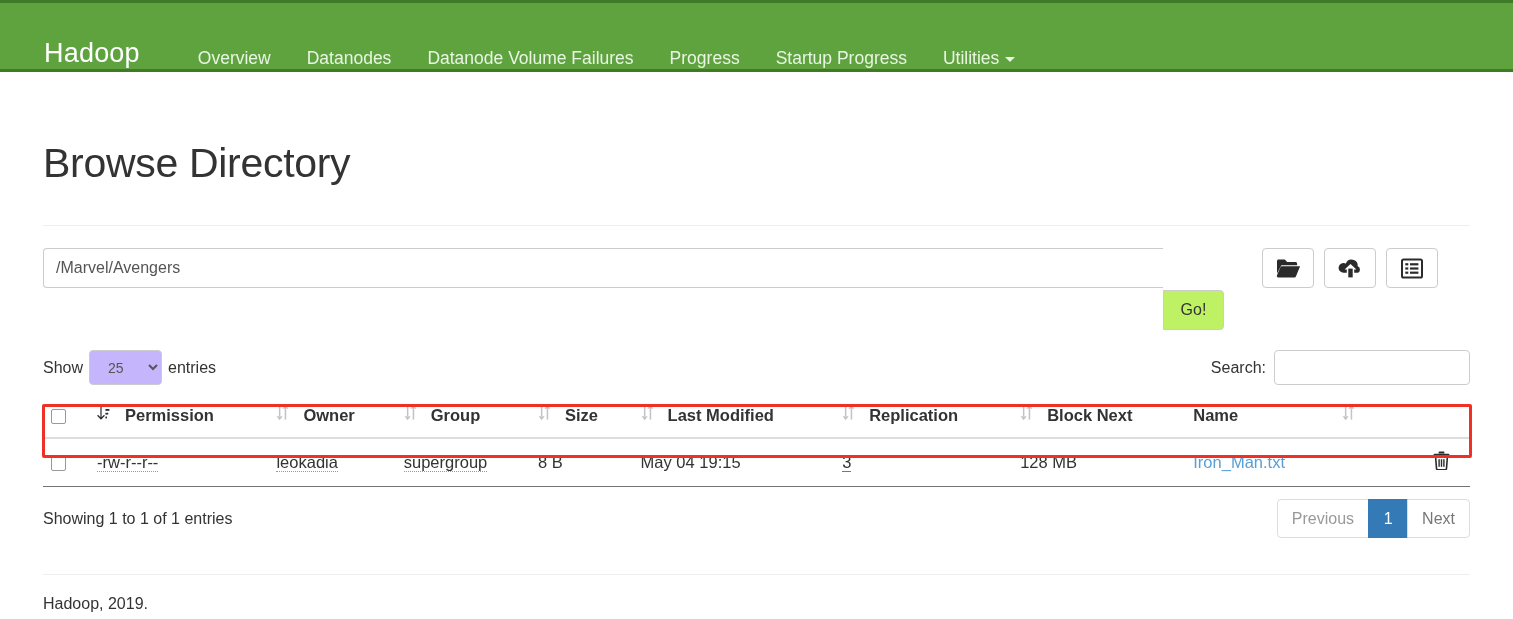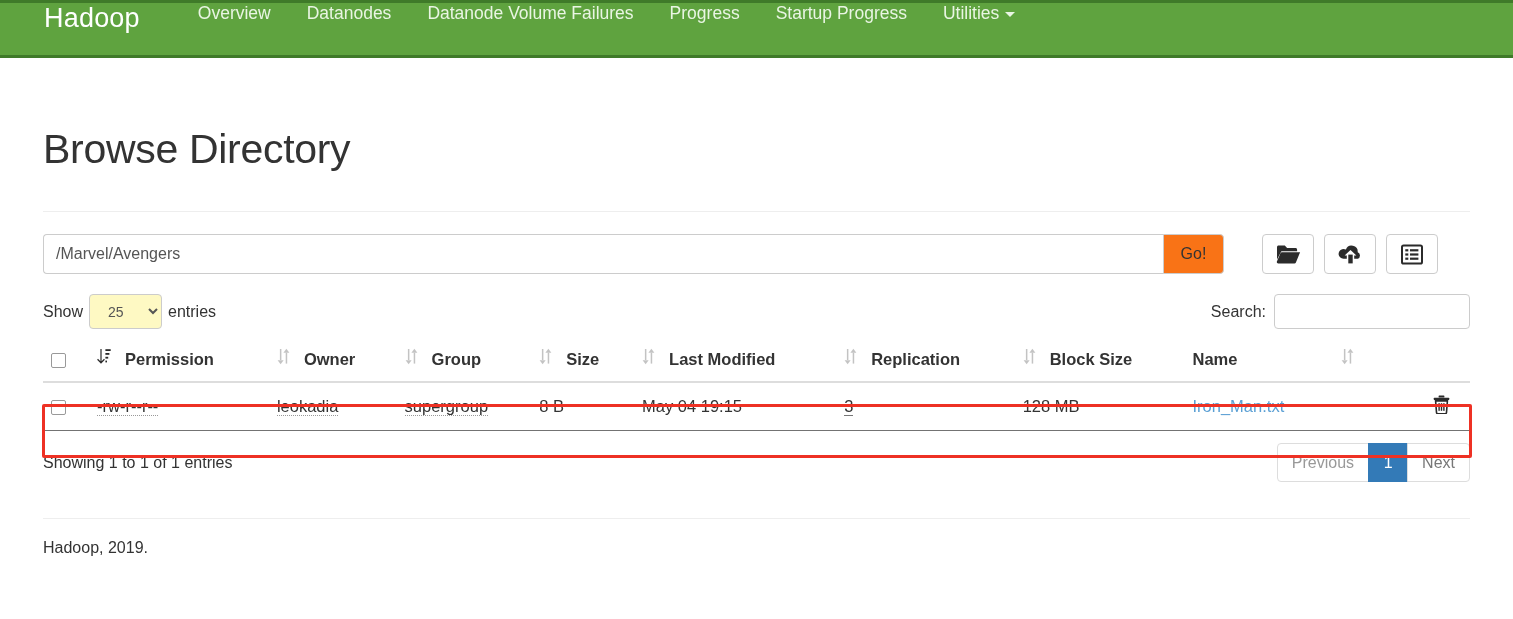--- a/index.html
+++ b/index.html
@@ -12,26 +12,26 @@
   }
   body {
     width: 1513px;
     height: 619px;
     overflow: hidden;
     position: relative;
   }
 
   
   .navbar {
-    height: 58px;
+    height: 72px;
     background: #5fa33f;
     border-top: 3px solid #3f7a29;
     border-bottom: 3px solid #3f7a29;
     display: flex;
-    align-items: flex-start;
+    align-items: flex-end;
     padding: 0 0 0 44px;
     width: 100%;
   }
   .brand {
     color: #ffffff;
     font-size: 27px;
     font-weight: 400;
     letter-spacing: .2px;
     margin-right: 40px;
     text-decoration: none;
@@ -96,26 +96,27 @@
     color: #555555;
     font-family: "Liberation Sans", sans-serif;
     outline: none;
     background: #ffffff;
   }
   .go-btn {
     height: 40px;
     min-width: 61px;
     border: 1px solid #cccccc;
     border-radius: 0 4px 4px 0;
-    background: #f97316;
+    background: #bef264;
     color: #333333;
     font-size: 16px;
     font-family: "Liberation Sans", sans-serif;
     cursor: pointer;
     padding: 0 12px;
+    margin-top: 42px;
   }
   .icon-btn-group {
     display: flex;
     margin-left: 38px;
     gap: 10px;
   }
   .icon-btn {
     width: 52px;
     height: 40px;
     border: 1px solid #cccccc;
@@ -136,21 +137,21 @@
     justify-content: space-between;
     margin-top: 20px;
     font-size: 16px;
     color: #333333;
   }
   .dt-length { display: flex; align-items: center; gap: 6px; }
   .dt-select {
     height: 35px;
     border: 1px solid #cccccc;
     border-radius: 4px;
-    background: #fef9c3;
+    background: #c4b5fd;
     font-size: 14px;
     color: #555555;
     padding: 0 8px 0 14px;
     font-family: "Liberation Sans", sans-serif;
     min-width: 73px;
     cursor: pointer;
   }
   .dt-filter { display: flex; align-items: center; gap: 8px; }
   .dt-search {
     width: 196px;
@@ -444,21 +445,21 @@
         <th>
           <span class="th-inner">
             <span class="sort-ico">
               <svg width="13" height="17" viewBox="0 0 13 17" aria-hidden="true">
                 <path d="M3.6 16.2l-3-4h6z" fill="#2b2b2b"></path>
                 <rect x="2.9" y="1" width="1.5" height="11" fill="#2b2b2b"></rect>
                 <path d="M9.4.8l3 4h-6z" fill="#2b2b2b"></path>
                 <rect x="8.7" y="4.6" width="1.5" height="11" fill="#2b2b2b"></rect>
               </svg>
             </span>
-            <span>Block Size</span>
+            <span>Block Next</span>
           </span>
         </th>
         <th>
           <span class="th-inner">
             <span>Name</span>
             <span class="sort-ico" style="margin-left:90px">
               <svg width="13" height="17" viewBox="0 0 13 17" aria-hidden="true">
                 <path d="M3.6 16.2l-3-4h6z" fill="#2b2b2b"></path>
                 <rect x="2.9" y="1" width="1.5" height="11" fill="#2b2b2b"></rect>
                 <path d="M9.4.8l3 4h-6z" fill="#2b2b2b"></path>

